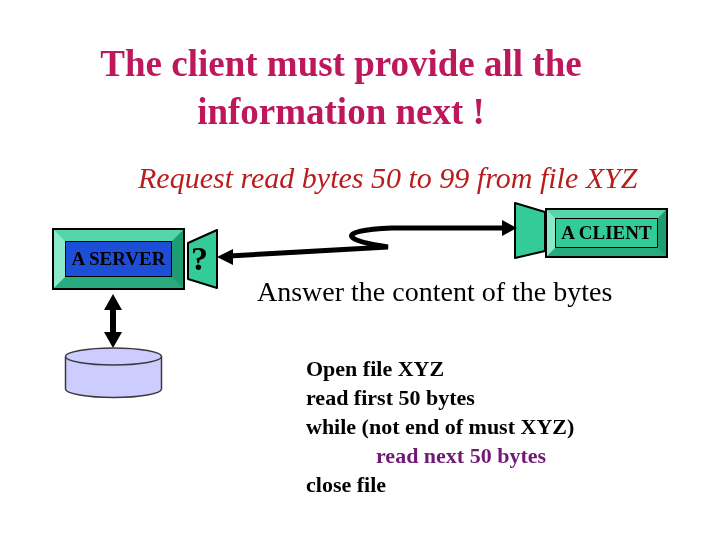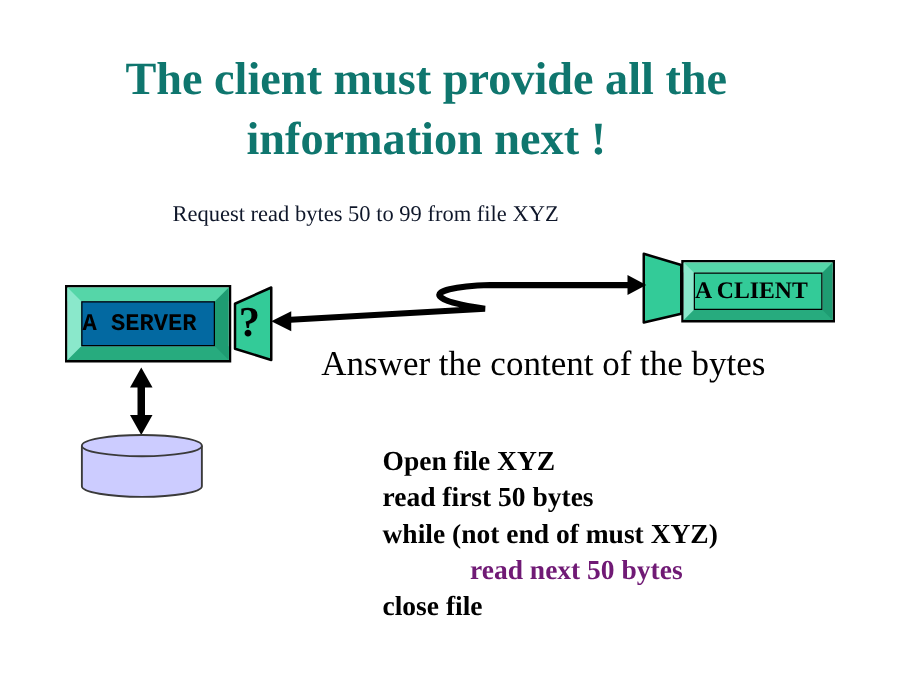--- a/index.html
+++ b/index.html
@@ -16,23 +16,24 @@
     top: 40px; left: 0; width: 682px;
     text-align: center;
     font-weight: bold;
     font-size: 37px;
     line-height: 48px;
     letter-spacing: 0px;
   }
   .subtitle {
     position: absolute;
     top: 161px; left: 138px;
-    font-size: 18px;
-    color: #0f172a;
+    font-size: 30px;
+    color: #b91c1c;
     white-space: nowrap;
+    font-style: italic;
   }
   .overlay {
     position: absolute;
     top: 0; left: 0;
     pointer-events: none;
   }
   .box3d {
     position: absolute;
     border: 2px solid #000000;
     box-sizing: border-box;
@@ -44,20 +45,21 @@
     border-color: #55d6a8 #1e9c72 #27ab7e #8ae8cb; 
   }
   .server-box .bevel { border-width: 11px; }
   .client-box .bevel { border-width: 8px; }
   .box3d .face {
     width: 100%; height: 100%;
     box-sizing: border-box;
     border: 1px solid #000000;
     display: flex;
     align-items: center;
+    justify-content: center;
   }
   .box-label {
     font-weight: bold;
     font-size: 19px;
     color: #000000;
     white-space: nowrap;
   }
   .server-box { left: 52px; top: 228px; width: 133px; height: 62px; }
   .client-box { left: 545px; top: 208px; width: 123px; height: 50px; }
   .qmark {
@@ -83,21 +85,21 @@
     color: #000000;
   }
   .code .line { white-space: nowrap; margin-left: 23px; }
   .code .indent { padding-left: 70px; }
 </style>
 </head>
 <body>
 
 <div class="slide">
 
-  <div class="title" style="color: #0f766e;">
+  <div class="title" style="color: #be185d;">
     <div>The client must provide all the</div>
     <div>information next !</div>
   </div>
 
   <div class="subtitle">Request read bytes 50 to 99 from file XYZ</div>
 
   <svg class="overlay" width="720" height="540" viewBox="0 0 720 540">
 
     <polygon points="188,243 217,230 217,288 188,279" stroke="#000000" stroke-width="2" stroke-linejoin="round" style="fill: rgb(51, 203, 152);"></polygon>
 
@@ -116,21 +118,21 @@
     </g>
 
     <g>
       <path d="M 65.5 356.5 L 65.5 389 A 48 8.5 0 0 0 161.5 389 L 161.5 356.5" stroke="#3a3a3a" stroke-width="1.5" style="fill: rgb(204, 204, 255);"></path>
       <ellipse cx="113.5" cy="356.5" rx="48" ry="8.5" stroke="#3a3a3a" stroke-width="1.5" style="fill: rgb(204, 204, 255);"></ellipse>
     </g>
   </svg>
 
   <div class="box3d server-box">
     <div class="bevel">
-      <div class="face" style="background-color: #0369a1; font-family: Liberation Mono, monospace;">
+      <div class="face" style="background-color: #1d4ed8;">
         <span class="box-label">A SERVER</span>
       </div>
     </div>
   </div>
 
   <div class="box3d client-box">
     <div class="bevel">
       <div class="face" style="background-color: rgb(51, 203, 152);">
         <span class="box-label">A CLIENT</span>
       </div>

